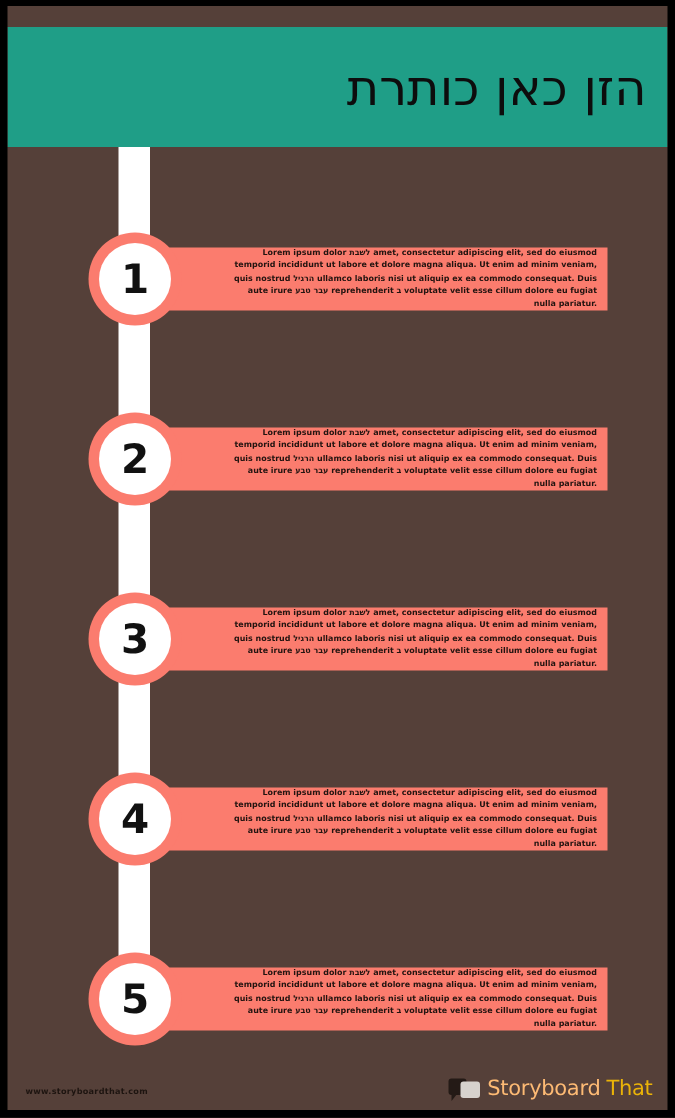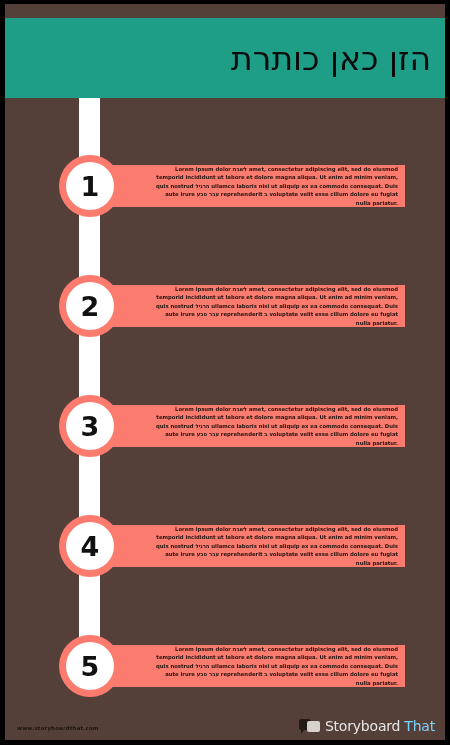--- a/index.html
+++ b/index.html
@@ -193,27 +193,27 @@
     left: 8px;
     top: 3px;
     width: 13px;
     height: 11px;
     background: #d7d2cd;
     border-radius: 2px;
   }
   .logo-word-a {
     font-family: "DejaVu Sans", sans-serif;
     font-size: 14px;
-    color: #e5e5e5;
+    color: #fdba74;
     letter-spacing: -0.2px;
   }
   .logo-word-b {
     font-family: "DejaVu Sans", sans-serif;
     font-size: 14px;
-    color: #7dd3fc;
+    color: #eab308;
     letter-spacing: -0.2px;
   }
 </style>
 </head>
 <body>
 
 <div class="poster">
   <div class="canvas">
 
     <div class="header-band">

